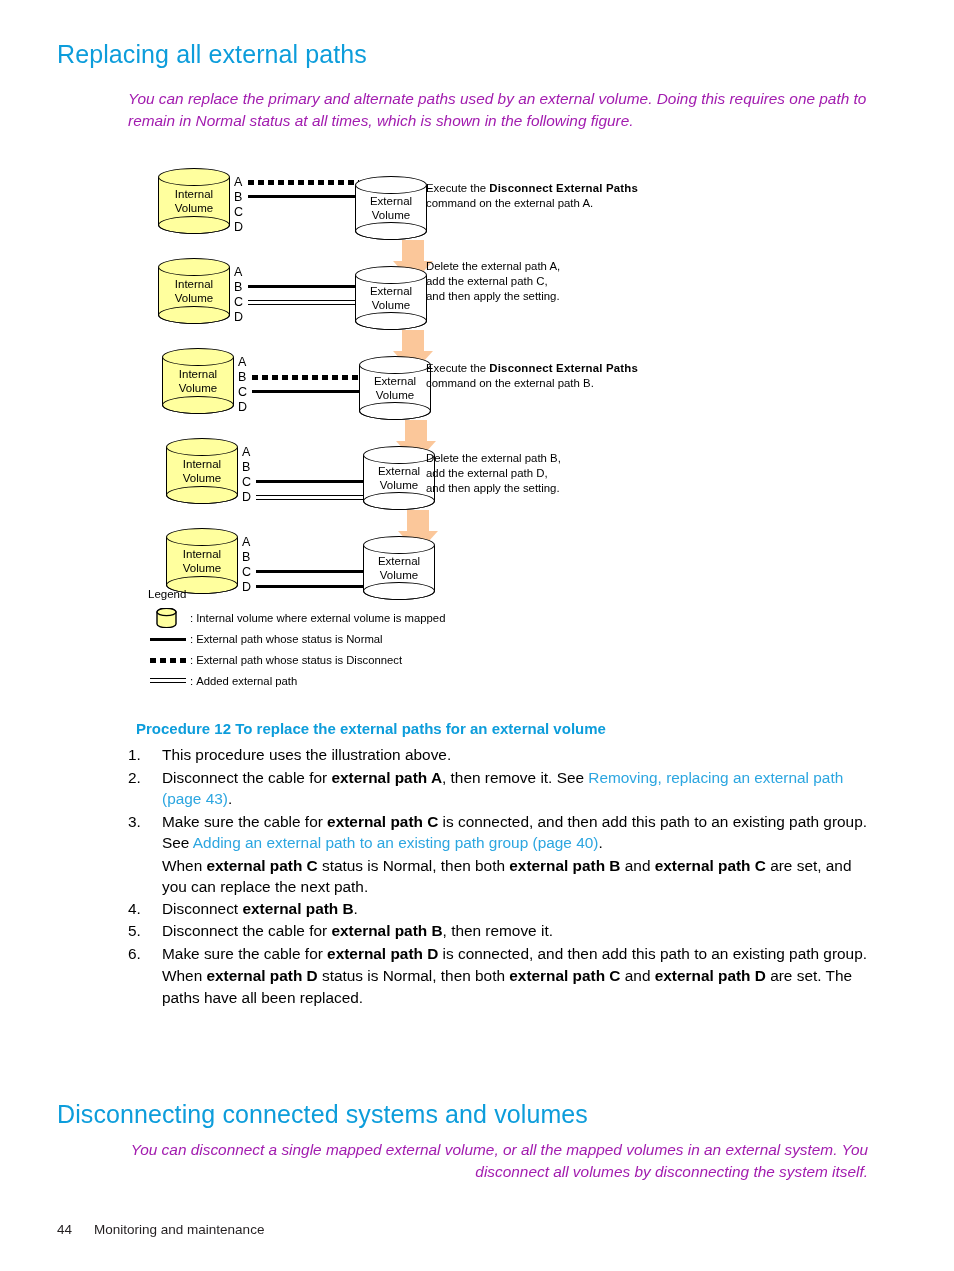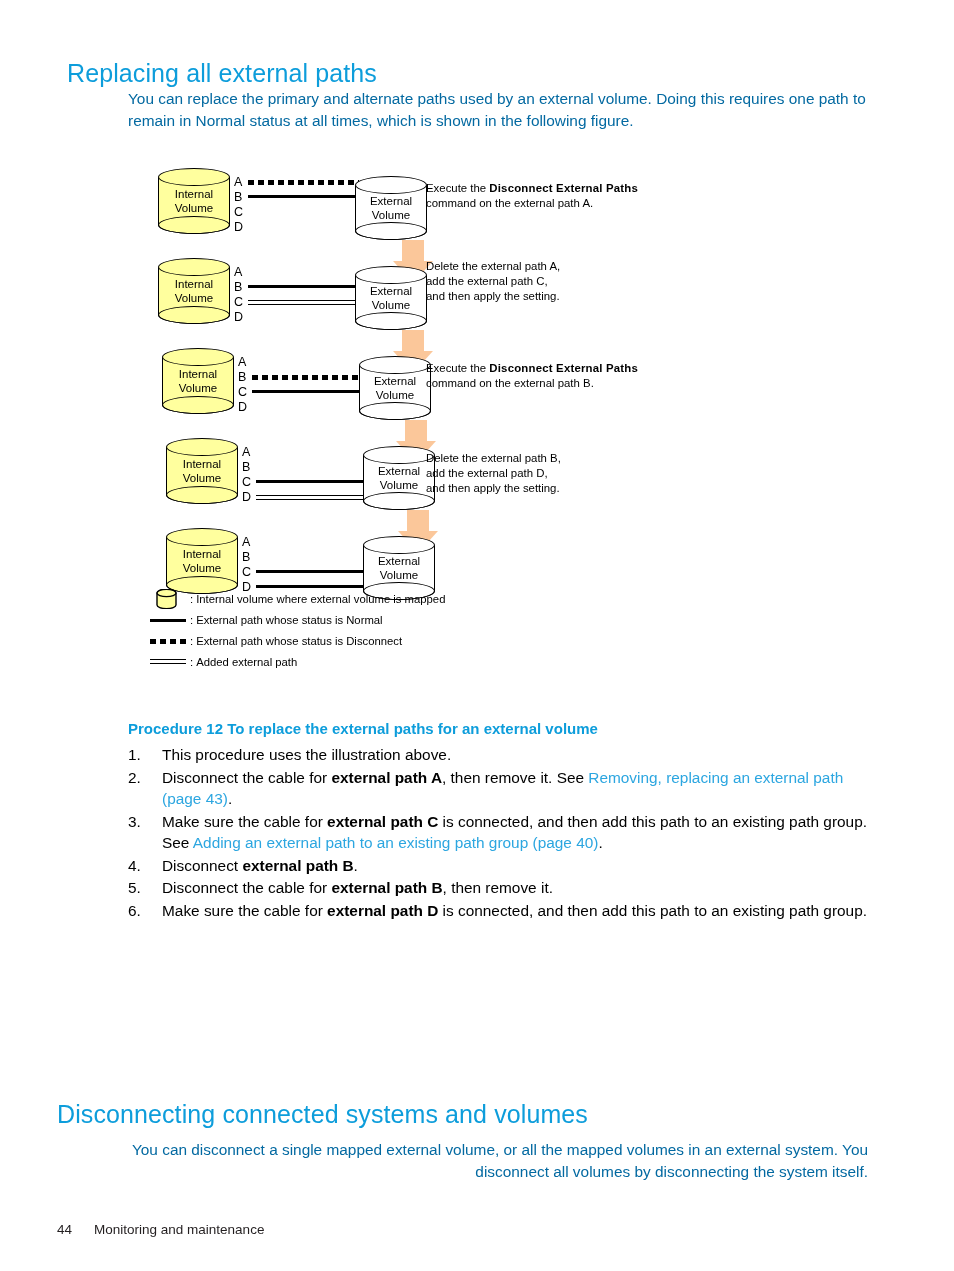--- a/index.html
+++ b/index.html
@@ -20,21 +20,22 @@
     font-size: 25px;
     font-weight: 400;
     color: #0d9ddb;
     letter-spacing: .1px;
     white-space: nowrap;
   }
   .para {
     position: absolute;
     font-size: 15.4px;
     line-height: 21.5px;
-    color: #0369a1;
+    color: #a21caf;
+    font-style: italic;
   }
 
   
   #figure {
     position: absolute;
     left: 148px;
     top: 163px;
     width: 540px;
     height: 530px;
   }
@@ -180,21 +181,21 @@
     font-size: 11.4px;
     line-height: 15px;
     color: #000;
     white-space: nowrap;
   }
   .note b { font-weight: 700; letter-spacing: .2px; }
 
   
   .proc-title {
     position: absolute;
-    left: 128px;
+    left: 136px;
     font-size: 15px;
     font-weight: 700;
     color: #0d9ddb;
     white-space: nowrap;
   }
   .olist { position: absolute; left: 128px; width: 742px; }
   .li {
     position: relative;
     display: flex;
     font-size: 15.4px;
@@ -221,21 +222,21 @@
     top: 1222px;
     font-size: 13.5px;
     color: #231f20;
     display: flex;
     gap: 22px;
   }
 </style>
 </head>
 <body>
 
-<div class="h1" style="left:57px; top:59px;margin-left:10px;">Replacing all external paths</div>
+<div class="h1" style="left:57px; top:40px;">Replacing all external paths</div>
 
 <div class="para" style="left:128px; top:88px; width:740px;">You can replace the primary and alternate paths used by an external volume. Doing this requires one path to remain in Normal status at all times, which is shown in the following figure.</div>
 
 <div id="figure">
     <div class="row" style="left: 0px; top: 0px;">
       <div class="cyl cyl-internal" style="left: 10px; top: 5px; width: 72px; height: 66px;">
         <div class="bot"></div>
         <div class="body"></div>
         <div class="botline"></div>
         <div class="top"></div>
@@ -383,20 +384,21 @@
         <div class="bot"></div>
         <div class="body"></div>
         <div class="botline"></div>
         <div class="top"></div>
         <div class="label">External<br>Volume</div>
       </div>
     </div>
   </div>
 
 <div id="legend">
+  <div class="ltitle">Legend</div>
 
   <div class="lrow">
     <span class="lkey">
       <span class="mini-cyl">
         <svg width="21" height="20" viewBox="0 0 21 20">
           <path d="M1,4 A9.5,3.6 0 0 1 20,4 L20,16 A9.5,3.6 0 0 1 1,16 Z" fill="#ffff9e" stroke="#000" stroke-width="1.4"></path>
           <ellipse cx="10.5" cy="4" rx="9.5" ry="3.6" fill="#ffff9e" stroke="#000" stroke-width="1.4"></ellipse>
         </svg>
       </span>
     </span>
@@ -437,32 +439,34 @@
       <span class="txt"><span>This procedure uses the illustration above.</span></span>
     </div>
     <div class="li">
       <span class="num">2.</span>
       <span class="txt"><span>Disconnect the cable for </span><b>external path A</b><span>, then remove it. See </span><span class="lnk">Removing, replacing an external path (page 43)</span><span>.</span></span>
     </div>
     <div class="li">
       <span class="num">3.</span>
       <span class="txt"><span>Make sure the cable for </span><b>external path C</b><span> is connected, and then add this path to an existing path group. See </span><span class="lnk">Adding an external path to an existing path group (page 40)</span><span>.</span></span>
     </div>
+    <div class="sub"><span>When </span><b>external path C</b><span> status is Normal, then both </span><b>external path B</b><span> and </span><b>external path C</b><span> are set, and you can replace the next path.</span></div>
     <div class="li">
       <span class="num">4.</span>
       <span class="txt"><span>Disconnect </span><b>external path B</b><span>.</span></span>
     </div>
     <div class="li">
       <span class="num">5.</span>
       <span class="txt"><span>Disconnect the cable for </span><b>external path B</b><span>, then remove it.</span></span>
     </div>
     <div class="li">
       <span class="num">6.</span>
       <span class="txt"><span>Make sure the cable for </span><b>external path D</b><span> is connected, and then add this path to an existing path group.</span></span>
     </div>
+    <div class="sub"><span>When </span><b>external path D</b><span> status is Normal, then both </span><b>external path C</b><span> and </span><b>external path D</b><span> are set. The paths have all been replaced.</span></div>
   </div>
 
 <div class="h1" style="left:57px; top:1100px;">Disconnecting connected systems and volumes</div>
 
 <div class="para" style="left:128px; top:1139px; width:740px;text-align:right;">You can disconnect a single mapped external volume, or all the mapped volumes in an external system. You disconnect all volumes by disconnecting the system itself.</div>
 
 <div id="footer">
   <span>44</span>
   <span>Monitoring and maintenance</span>
 </div>

